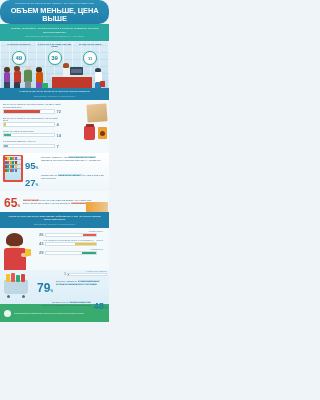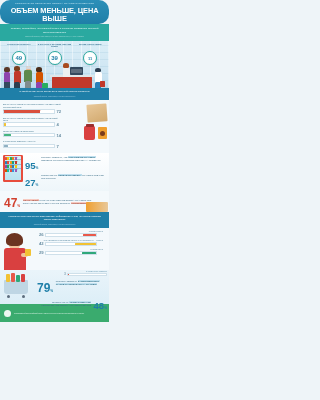--- a/index.html
+++ b/index.html
@@ -365,21 +365,21 @@
         </div>
         <div class="pct-txt">
           <span>ОТСЛЕЖИВАЮТ </span><span class="hl">ИЗМЕНЕНИЯ ОБЪЁМА</span><span> УПАКОВКИ ТОВАРОВ ПРИ ПОКУПКЕ</span>
         </div>
       </div>
     </div>
   </div>
 
   <div class="pct-block" style="background:#f4f9fc;align-items:center;">
     <div class="pct-num red big">
-      <span class="n">47</span><span class="s">%</span>
+      <span class="n">65</span><span class="s">%</span>
     </div>
     <div class="pct-txt">
       <span class="hl-r">ПОКУПАТЕЛЕЙ</span><span> СЧИТАЮТ УМЕНЬШЕНИЕ ОБЪЁМА УПАКОВКИ ПРИ СОХРАНЕНИИ ЦЕНЫ ОБМАНОМ СО СТОРОНЫ </span><span class="hl-r">ПРОИЗВОДИТЕЛЕЙ ТОВАРОВ</span>
     </div>
     <div style="position:absolute;right:1px;bottom:0;width:22px;height:10px;background:linear-gradient(90deg,#f0a030,#e8c89a);border-radius:1px;"></div>
   </div>
 
   <div class="blue-band">
     <div class="q-text">Насколько легко или трудно Вам заметить информацию о том, что объём упаковки товара изменился?</div>
     <div class="q-sub">закрытый вопрос, один ответ, % от всех опрошенных</div>

